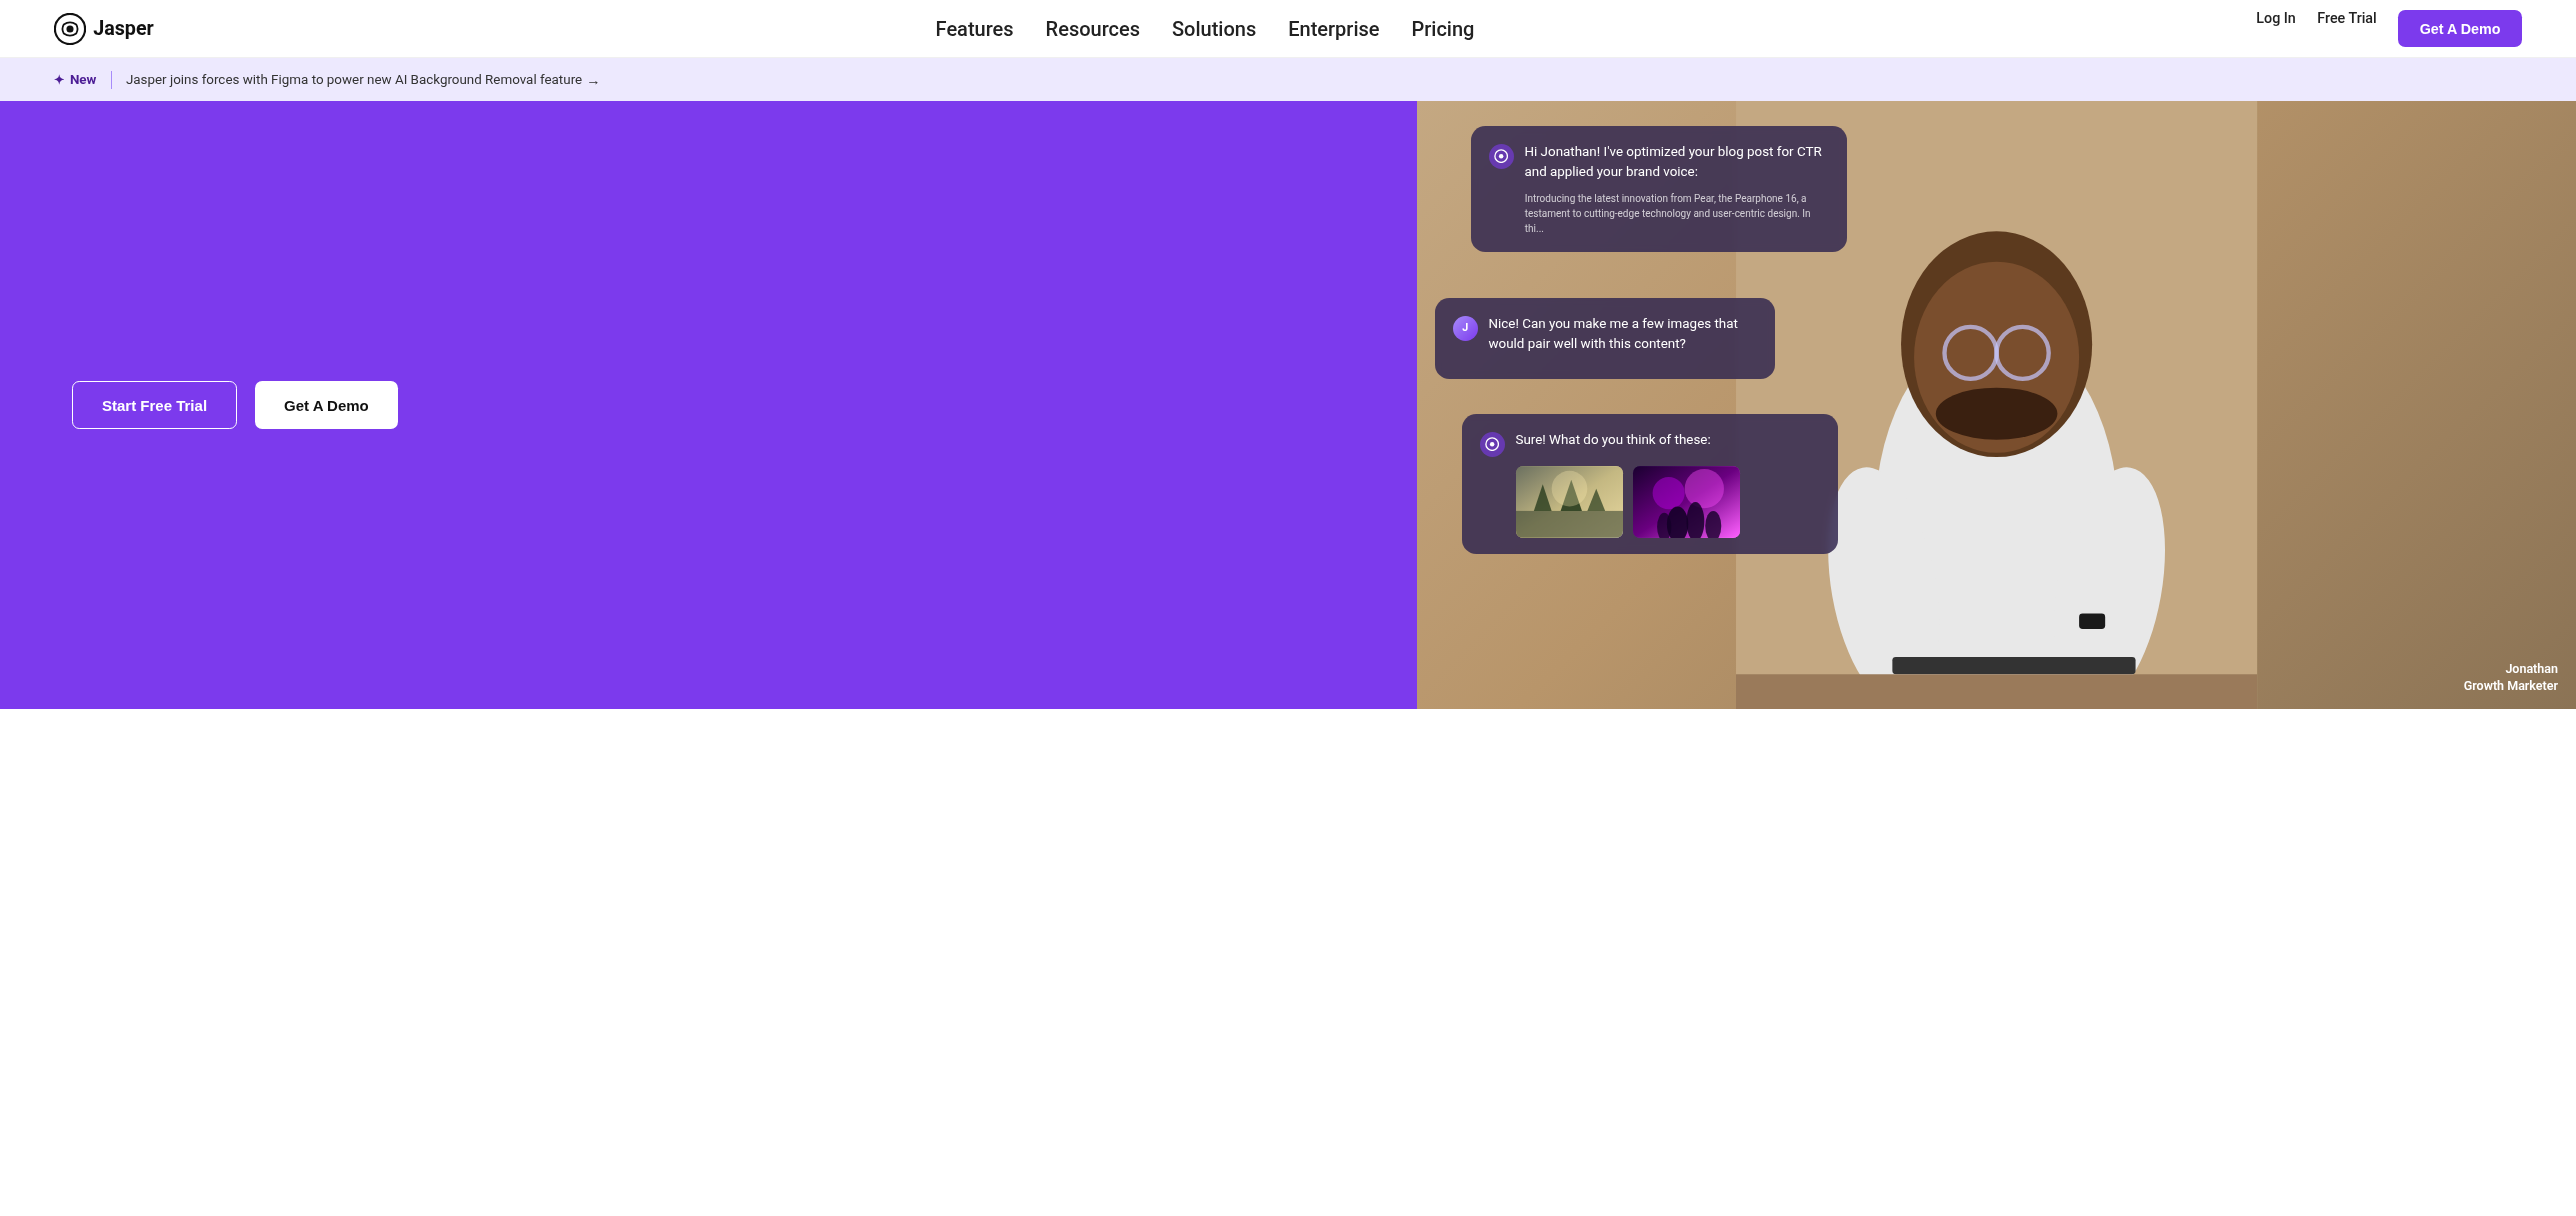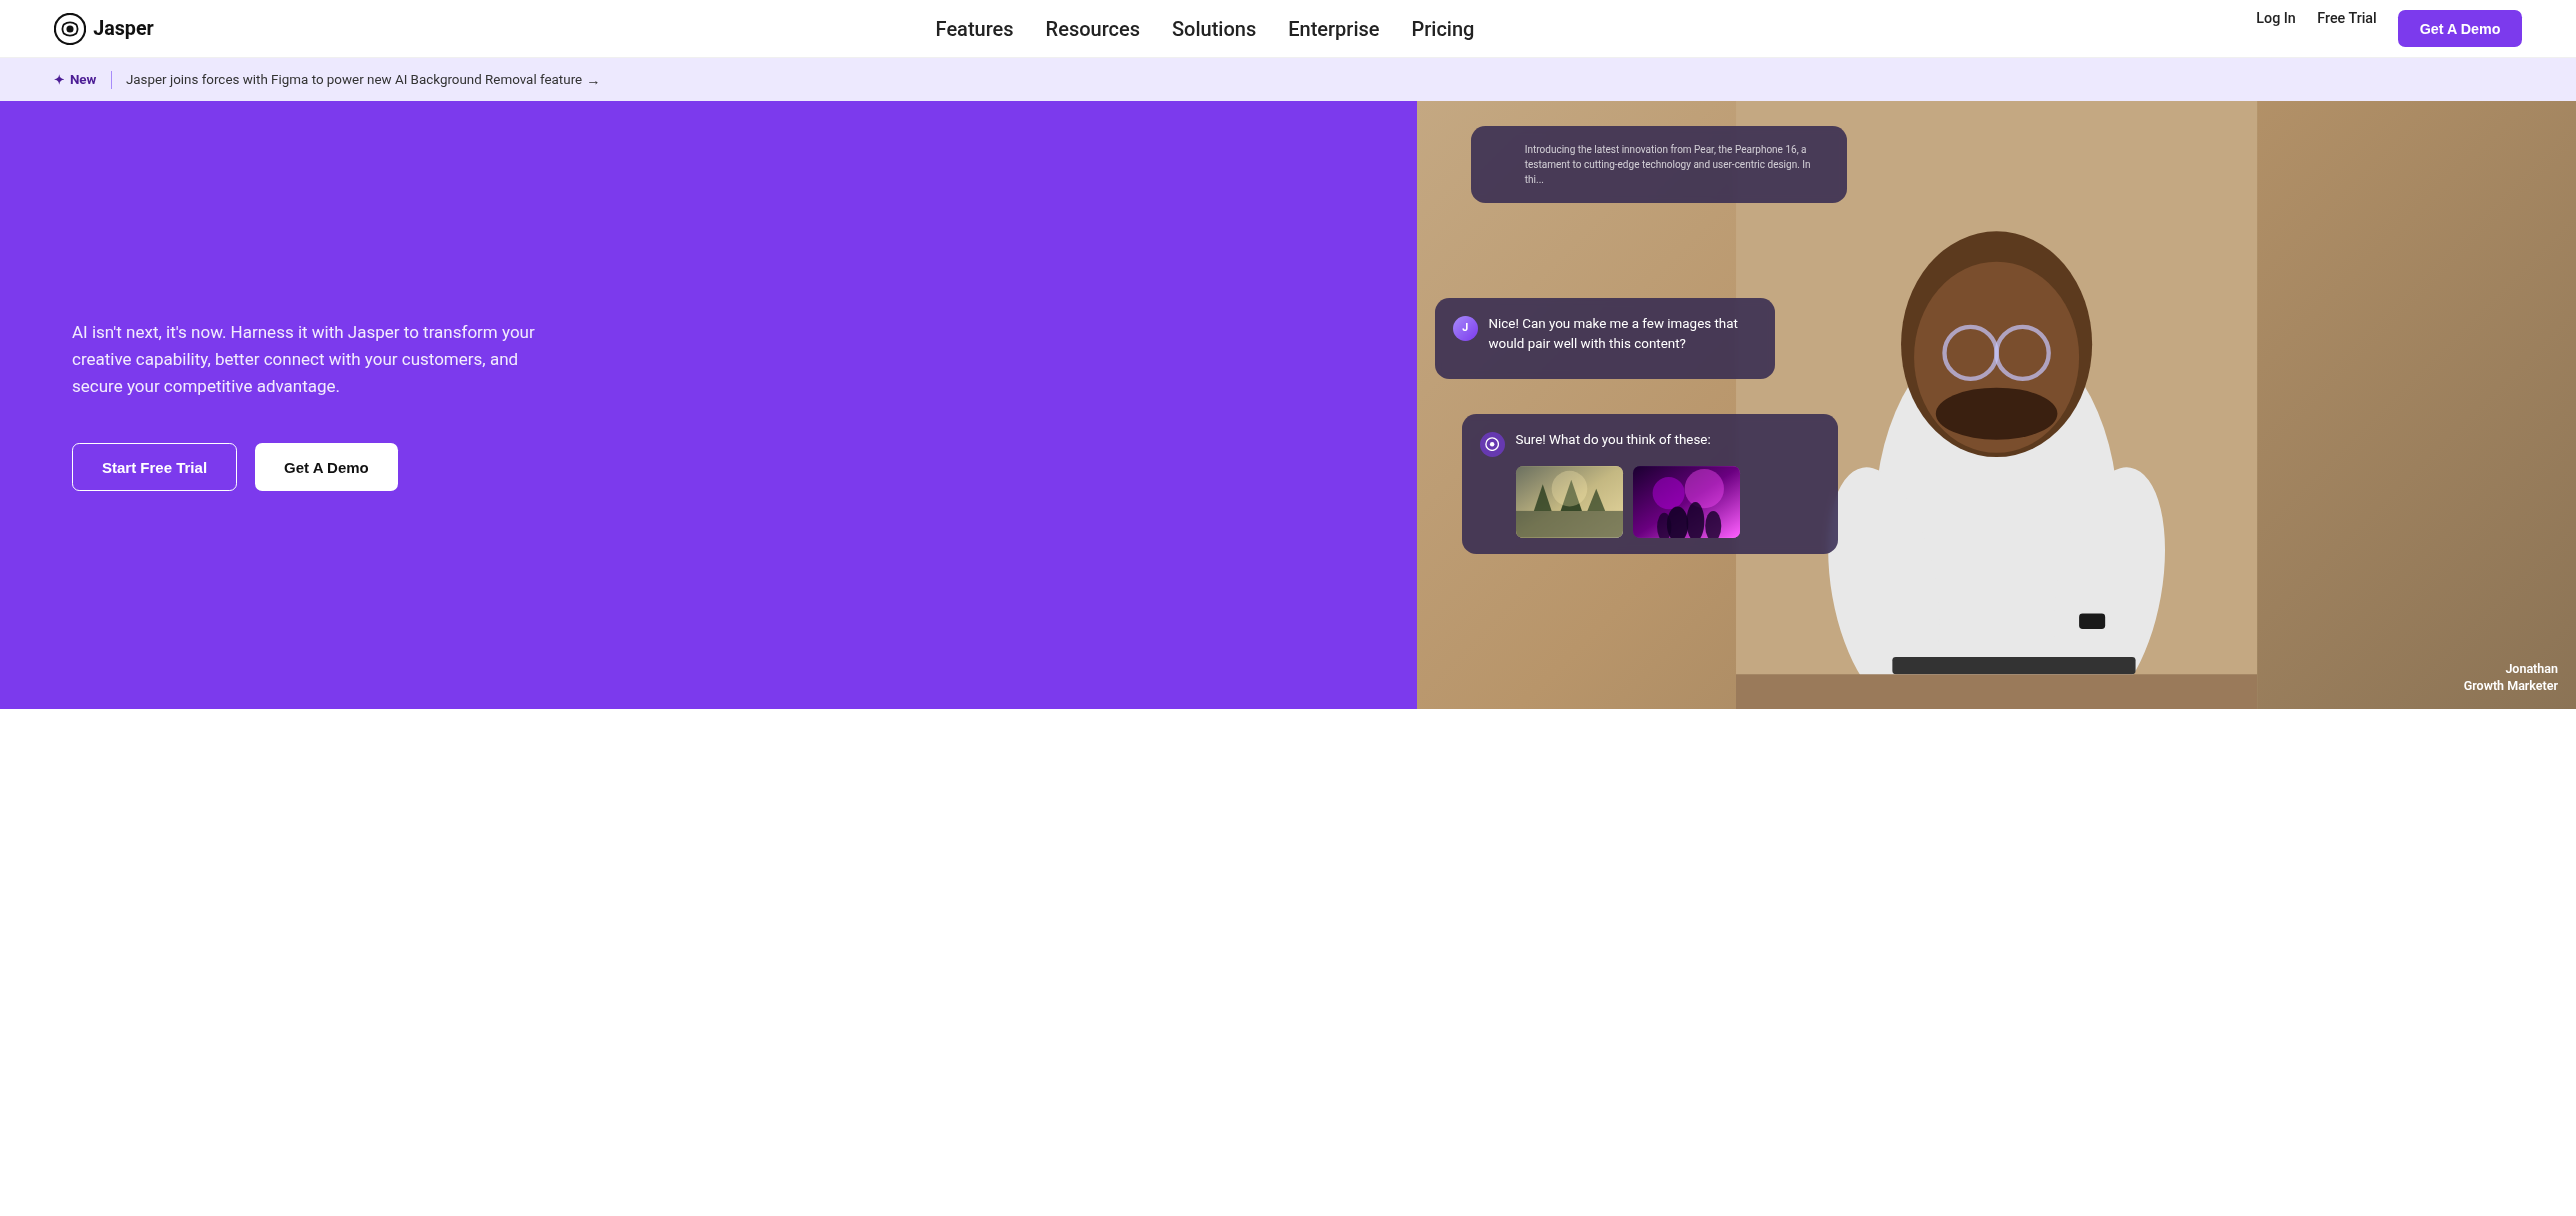--- a/index.html
+++ b/index.html
@@ -337,21 +337,20 @@
   </div>
   <div class="divider"></div>
   <div class="announcement-text">
     <span>Jasper joins forces with Figma to power new AI Background Removal feature</span>
     <a class="arrow-link" href="#">→</a>
   </div>
 </div>
 
 <section class="hero">
   <div class="hero-left">
-    <p class="hero-subtitle">AI isn't next, it's now. Harness it with Jasper to transform your creative capability, better connect with your customers, and secure your competitive advantage.</p>
     <div class="hero-buttons">
       <button class="btn-start-trial">Start Free Trial</button>
       <button class="btn-get-demo-hero">Get A Demo</button>
     </div>
   </div>
 
   <div class="hero-right">
 
     <div class="hero-photo">
       <svg class="person-silhouette" viewBox="0 0 600 700" preserveAspectRatio="xMidYMax meet">
@@ -381,20 +380,29 @@
       </svg>
       <div class="photo-label">
         <span>Jonathan</span><br>
         <span>Growth Marketer</span>
       </div>
     </div>
 
     <div class="chat-overlay">
 
       <div class="chat-bubble chat-bubble-1">
+        <div class="bubble-header">
+          <div class="bubble-icon">
+            <svg viewBox="0 0 16 16">
+                <circle cx="8" cy="8" r="7" stroke="white" stroke-width="1.5" fill="none"></circle>
+                <circle cx="8" cy="8" r="2.5" fill="white"></circle>
+              </svg>
+          </div>
+          <span class="bubble-text">Hi Jonathan! I've optimized your blog post for CTR and applied your brand voice:</span>
+        </div>
         <div class="bubble-body-text">Introducing the latest innovation from Pear, the Pearphone 16, a testament to cutting-edge technology and user-centric design. In thi...</div>
       </div>
 
       <div class="chat-bubble chat-bubble-2">
         <div class="bubble-header">
           <div class="user-avatar">J</div>
           <span class="bubble-text">Nice! Can you make me a few images that would pair well with this content?</span>
         </div>
       </div>
 

